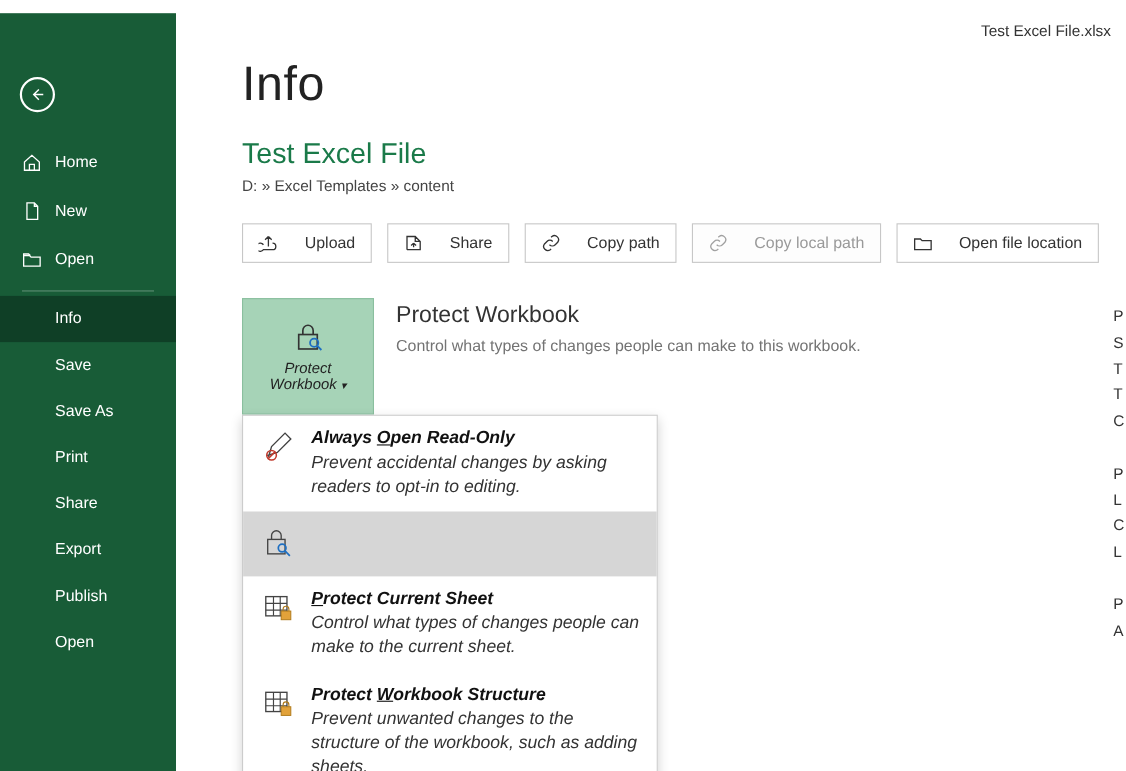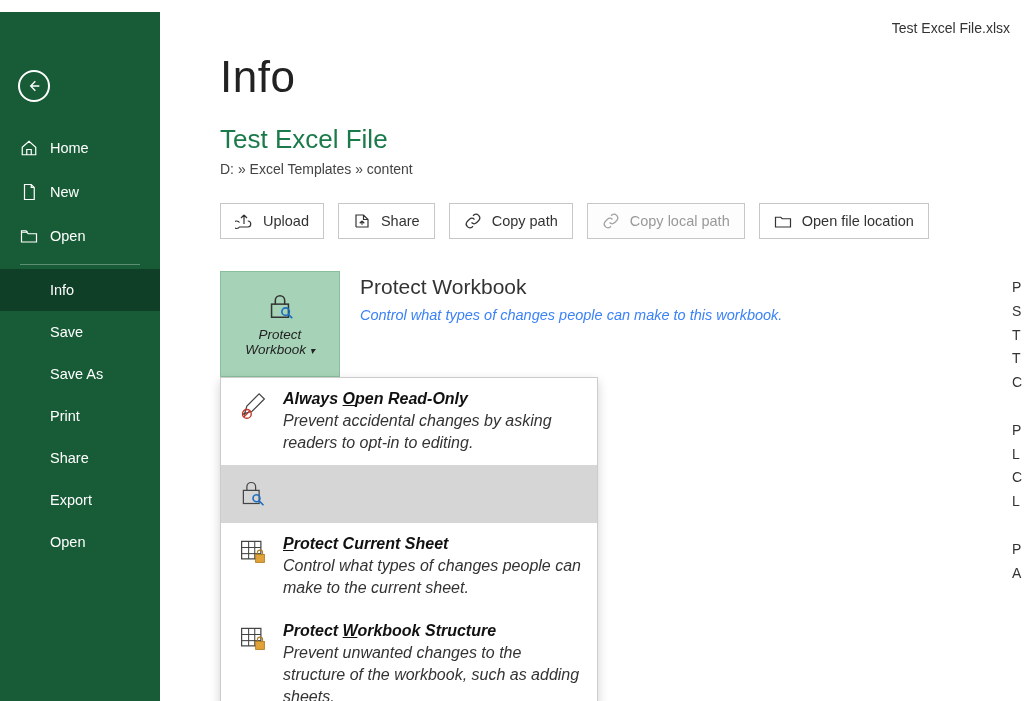--- a/index.html
+++ b/index.html
@@ -61,21 +61,21 @@
     }
     .breadcrumb {
       font-size: 14px; color: #444; margin-top: 6px;
     }
     .action-row {
       display: flex; gap: 14px; margin-top: 26px;
     }
     .action-btn {
       border: 1px solid #c7c7c7;
       background: #fff;
-      display: flex; align-items: center; gap: 10px;
+      display: flex; align-items: center; gap: 24px;
       padding: 8px 14px;
       font-size: 14.5px; color: #333;
       cursor: pointer;
     }
     .action-btn.disabled { color: #999; cursor: default; background: #fdfdfd; }
     .action-btn.disabled svg { opacity: 0.45; }
     .action-btn svg { width: 18px; height: 18px; }
     .section-row {
       display: flex; align-items: flex-start; gap: 20px;
       margin-top: 32px;
@@ -86,21 +86,21 @@
       border: 1px solid #8abf9e;
       display: flex; flex-direction: column;
       align-items: center; justify-content: center;
       cursor: pointer;
       font-size: 13.5px; color: #222; text-align: center;
       gap: 6px;
     }
     .big-btn .caret { font-size: 10px; }
     .section-txt { padding-top: 4px; }
     .section-title { font-size: 21px; color: #333; font-weight: 400; }
-    .section-desc { font-size: 14.5px; color: #3b82f6; margin-top: 8px; font-style: italic; }
+    .section-desc { font-size: 14.5px; color: #737373; margin-top: 8px; }
     .dropdown {
       position: absolute; left: 0; top: 106px;
       width: 378px;
       background: #fff;
       border: 1px solid #ccc;
       box-shadow: 0 4px 10px rgba(0,0,0,0.18);
       z-index: 10;
     }
     .dd-wrap { position: relative; font-style: italic; }
     .menu-item {
@@ -168,20 +168,23 @@
         <span>Save As</span>
       </div>
     <div class="nav-item nav-sec">
         <span>Print</span>
       </div>
     <div class="nav-item nav-sec">
         <span>Share</span>
       </div>
     <div class="nav-item nav-sec">
         <span>Export</span>
+      </div>
+    <div class="nav-item nav-sec">
+        <span>Publish</span>
       </div>
     <div class="nav-item nav-sec">
         <span>Open</span>
       </div>
   </div>
 </div>
 
 <div class="main">
   <div class="h1">Info</div>
   <div class="doc-title">Test Excel File</div>

